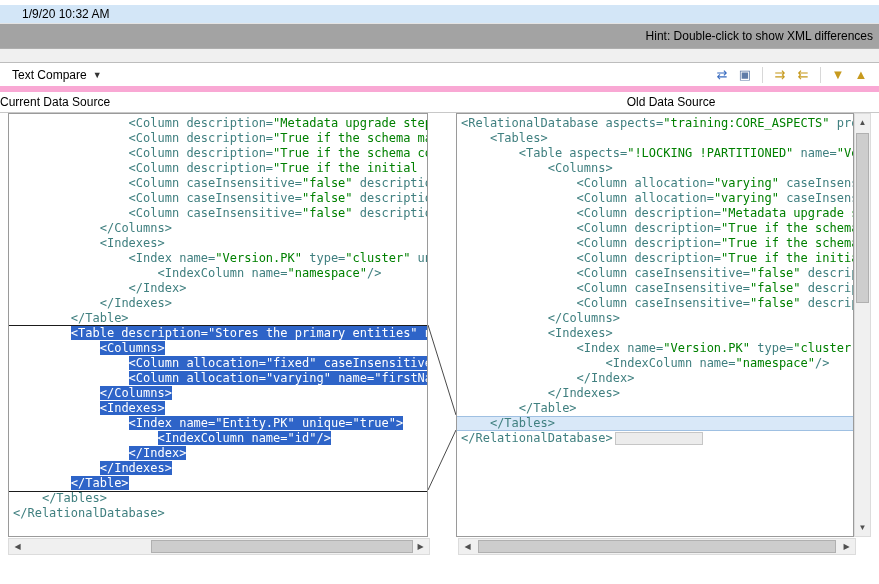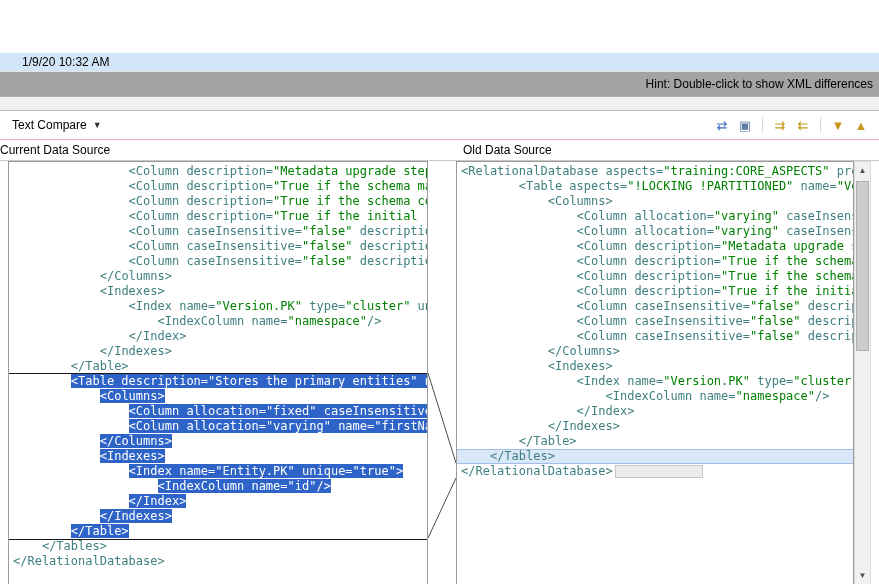--- a/index.html
+++ b/index.html
@@ -5,41 +5,41 @@
   :root{
     --sel:#2e64c8; --tag:#3f7f7f; --str:#008000; --band:#d9e8f8; --rowsel:#d3e6f7;
   }
   *{box-sizing:border-box;}
   html,body{margin:0;padding:0;}
   body{
     width:879px;height:584px;overflow:hidden;background:#fff;
     font-family:"Liberation Sans",sans-serif;font-size:12px;color:#000;
   }
   
-  .top-list{padding-top:5px;border-bottom:1px solid #e4e4e4;margin-top:48px;}
+  .top-list{padding-top:5px;border-bottom:1px solid #e4e4e4;}
   .hist-row{height:18px;line-height:18px;padding-left:22px;}
   .hist-row.selected{background:var(--rowsel);}
   
   .hint-row{height:25px;display:flex;align-items:center;justify-content:flex-end;
     padding-right:6px;border-bottom:1px solid #aeaeae;background:#a3a3a3;}
   .sash{height:13px;background:#f0f0f0;}
   
   .compare-panel{border-top:1px solid #bdbdbd;background:#fff;}
   .compare-toolbar{height:29px;display:flex;padding:0 6px;
-    border-bottom:1px solid #f9a8d4;background:#fff;}
+    border-bottom:6px solid #f9a8d4;background:#fff;}
   .mode-dd{display:flex;align-items:center;gap:6px;padding:3px 6px;cursor:default;}
   .mode-dd .caret{font-size:9px;color:#333;}
   .tb-icons{margin-left:auto;display:flex;align-items:center;gap:3px;padding-right:2px;}
   .tb-icon{width:20px;height:20px;display:flex;align-items:center;justify-content:center;
     font-size:13px;cursor:default;}
   .sep{width:1px;height:16px;background:#d8d8d8;margin:0 4px;}
   
   .pane-headers{height:21px;display:flex;align-items:center;border-bottom:1px solid #c8c8c8;}
   .pane-headers .h1{width:458px;}
-  .pane-headers .h2{flex:1;padding-left:5px;}
+  .pane-headers .h2{flex:1;padding-left:5px;text-align:center;}
   
   .body-row{display:flex;margin-left:8px;height:424px;position:relative;}
   .code-pane{background:#fff;border:1px solid #9a9a9a;overflow:hidden;padding-top:2px;}
   .pane-left{width:420px;}
   .gutter{width:28px;position:relative;}
   .pane-right{width:398px;}
   .code-line{white-space:pre;height:15px;line-height:15px;
     font-family:"DejaVu Sans Mono","Liberation Mono",monospace;font-size:12px;
     color:var(--tag);padding-left:4px;}
   .code-line .str{color:var(--str);}
@@ -142,20 +142,21 @@
 
     <div class="gutter">
       <svg class="connector" width="28" height="424">
         <line x1="0" y1="212" x2="28" y2="302" stroke="#4a4a4a" stroke-width="1"></line>
         <line x1="0" y1="377" x2="28" y2="317" stroke="#4a4a4a" stroke-width="1"></line>
       </svg>
     </div>
 
     <div class="code-pane pane-right" id="pane-right">
         <div class="code-line"><span class="txt">&lt;RelationalDatabase aspects=<span class="str">"training:CORE_ASPECTS"</span> pro</span></div>
+        <div class="code-line">    <span class="txt">&lt;Tables&gt;</span></div>
         <div class="code-line">        <span class="txt">&lt;Table aspects=<span class="str">"!LOCKING !PARTITIONED"</span> name=<span class="str">"Ver</span></span></div>
         <div class="code-line">            <span class="txt">&lt;Columns&gt;</span></div>
         <div class="code-line">                <span class="txt">&lt;Column allocation=<span class="str">"varying"</span> caseInsensitiv</span></div>
         <div class="code-line">                <span class="txt">&lt;Column allocation=<span class="str">"varying"</span> caseInsensitiv</span></div>
         <div class="code-line">                <span class="txt">&lt;Column description=<span class="str">"Metadata upgrade step</span></span></div>
         <div class="code-line">                <span class="txt">&lt;Column description=<span class="str">"True if the schema may</span></span></div>
         <div class="code-line">                <span class="txt">&lt;Column description=<span class="str">"True if the schema con</span></span></div>
         <div class="code-line">                <span class="txt">&lt;Column description=<span class="str">"True if the initial (s</span></span></div>
         <div class="code-line">                <span class="txt">&lt;Column caseInsensitive=<span class="str">"false"</span> descriptio</span></div>
         <div class="code-line">                <span class="txt">&lt;Column caseInsensitive=<span class="str">"false"</span> descriptio</span></div>

